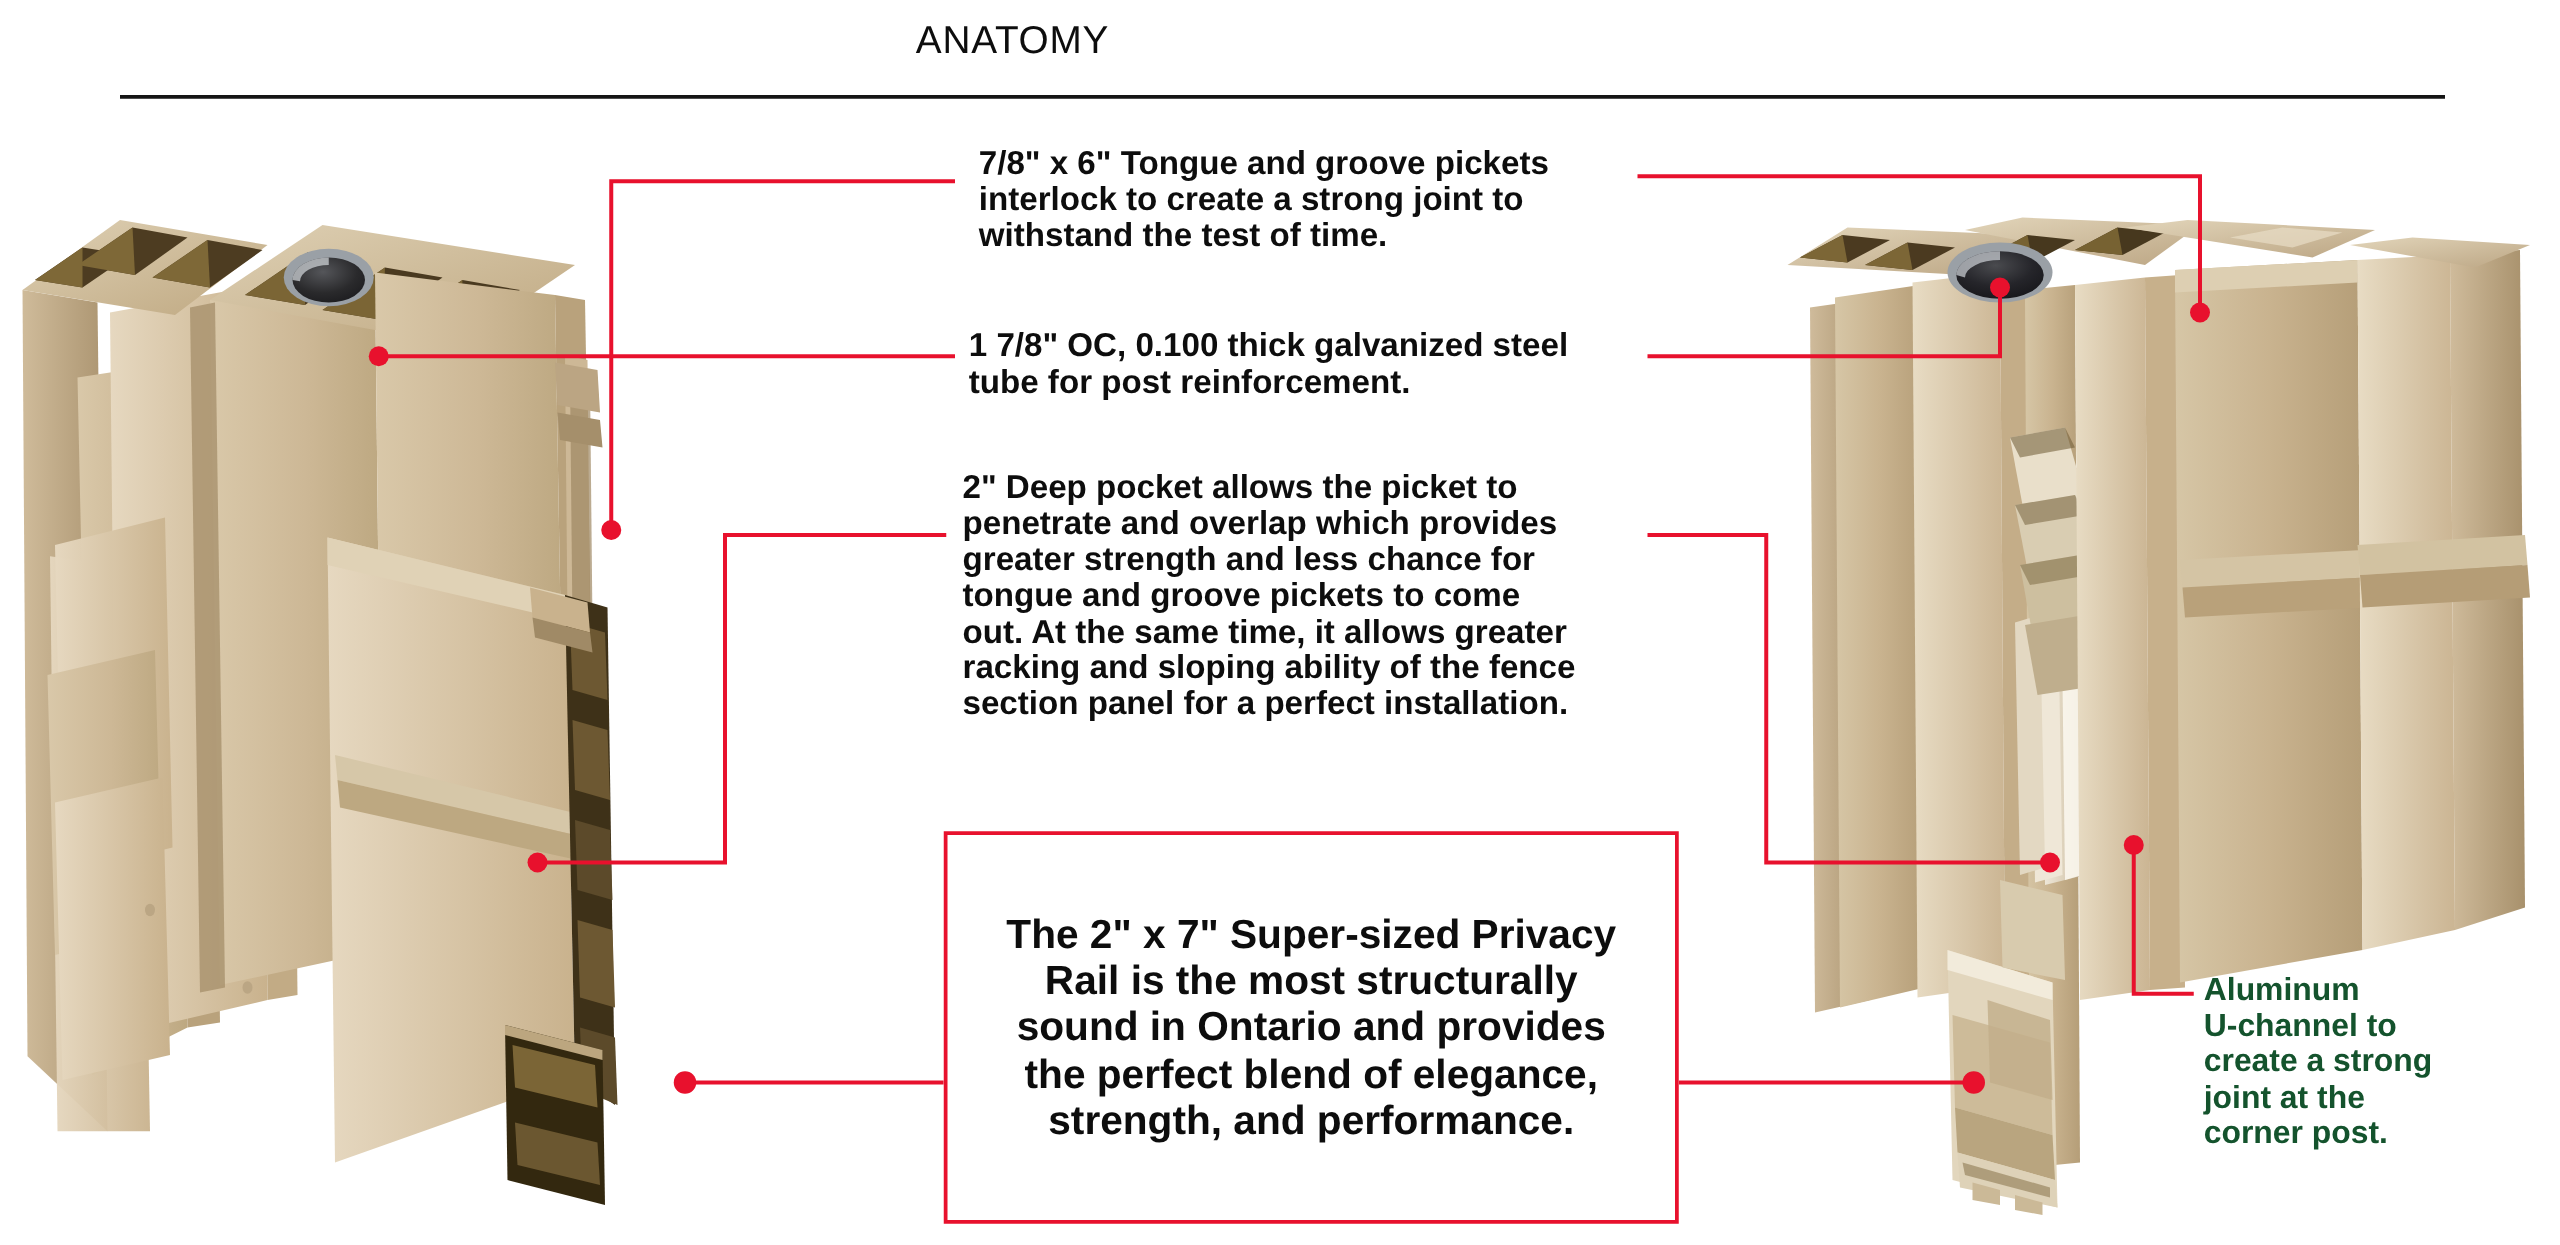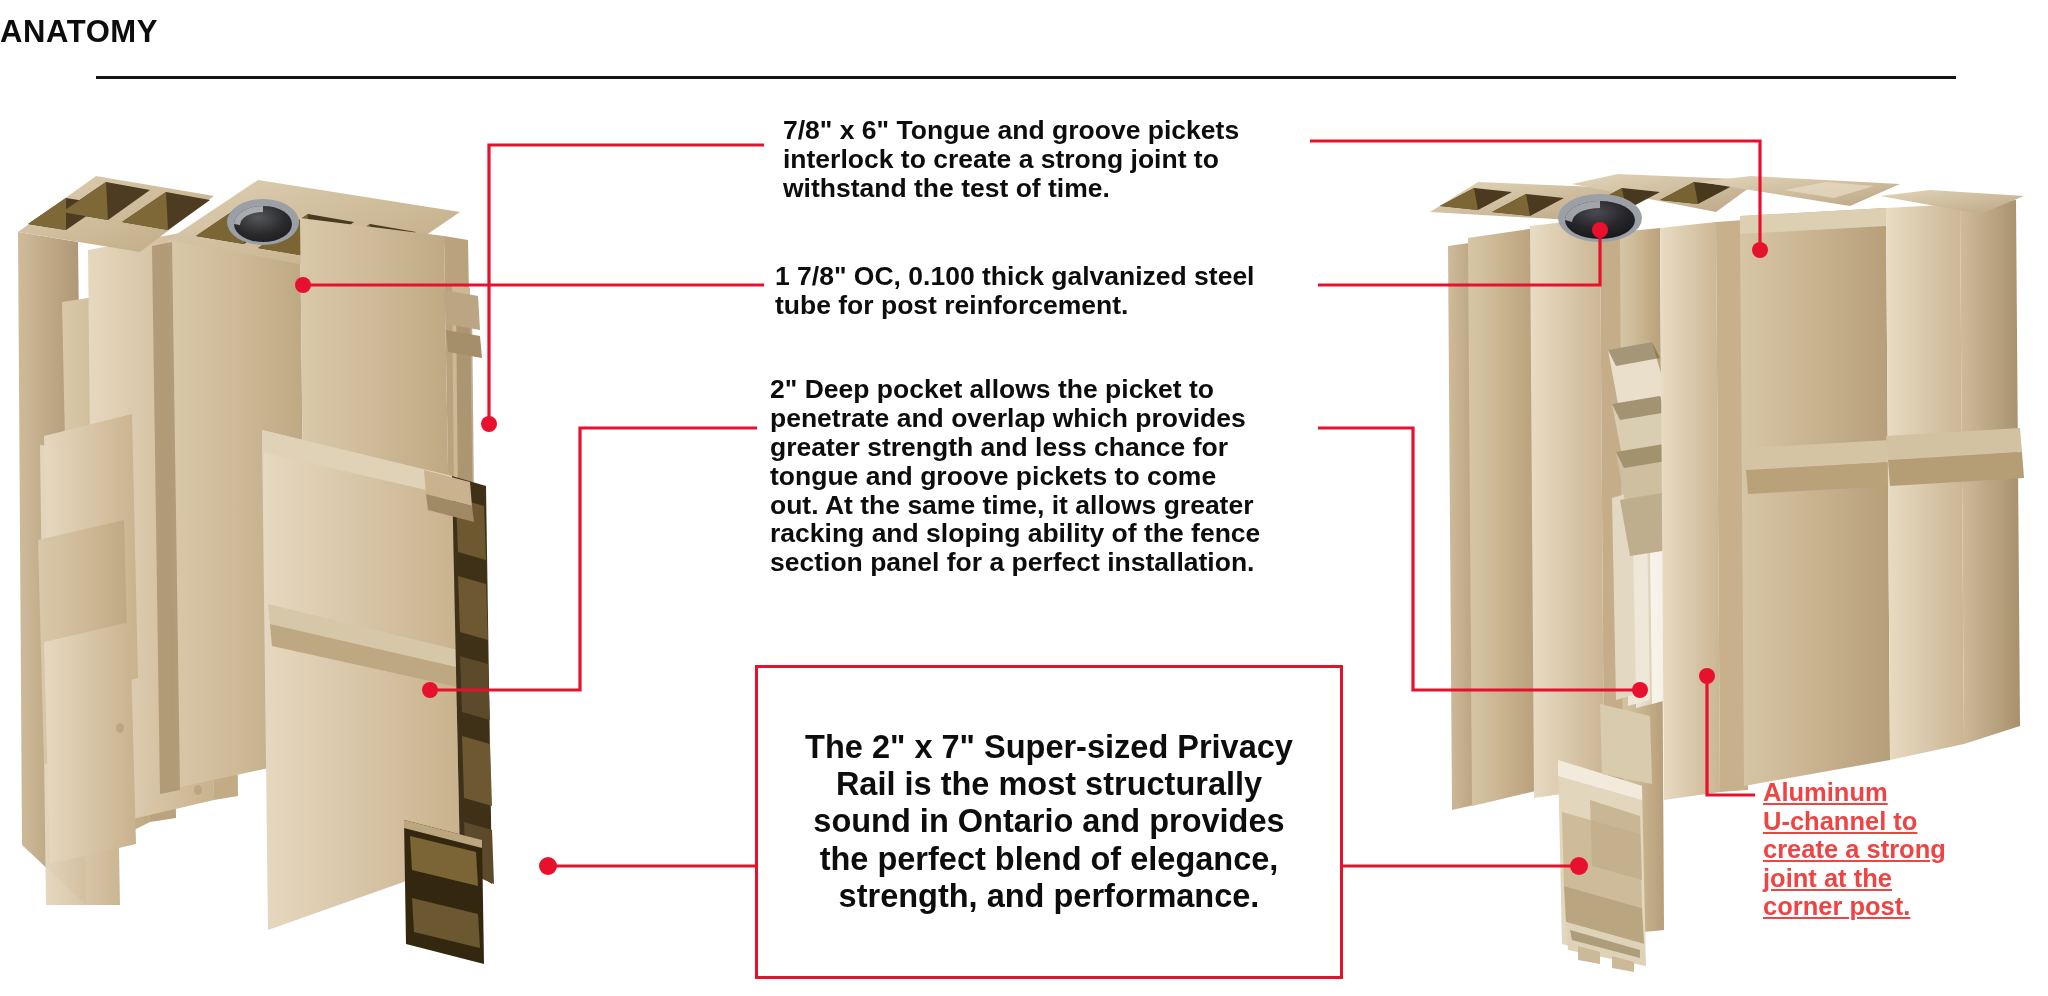--- a/index.html
+++ b/index.html
@@ -4,21 +4,21 @@
 <style>
   * { margin:0; padding:0; box-sizing:border-box; }
   html,body { width:2048px; height:996px; background:#ffffff; overflow:hidden; }
   body { font-family:"Liberation Sans", sans-serif; color:#111111; }
 
   #stage { position:relative; width:2048px; height:996px; background:#fff; }
 
   
   #title {
     position:absolute; left:0; top:14px; width:1620px;
-    font-size:31px; font-weight:bold;
+    text-align:center; font-size:31px; font-weight:normal;
     letter-spacing:.6px; color:#0d0d0d;
   }
   #title-rule {
     position:absolute; left:96px; top:76px; width:1860px; height:3px;
     background:#151515;
   }
 
   
   .note {
     position:absolute; font-size:26.5px; font-weight:bold;
@@ -37,21 +37,21 @@
   }
   #callout-text {
     font-size:32.5px; font-weight:bold; line-height:1.145;
     text-align:center; color:#0d0d0d; white-space:pre-line;
   }
 
   
   #note-u {
     position:absolute; left:1763px; top:778px; width:230px;
     font-size:25.5px; font-weight:bold; line-height:1.12;
-    color:#ef4444; white-space:pre-line;text-decoration:underline;
+    color:#14532d; white-space:pre-line;
   }
 
   
   #art-left, #art-right, #leaders {
     position:absolute; left:0; top:0; width:2048px; height:996px;
   }
   #leaders { pointer-events:none; }
 </style>
 </head>
 <body>

